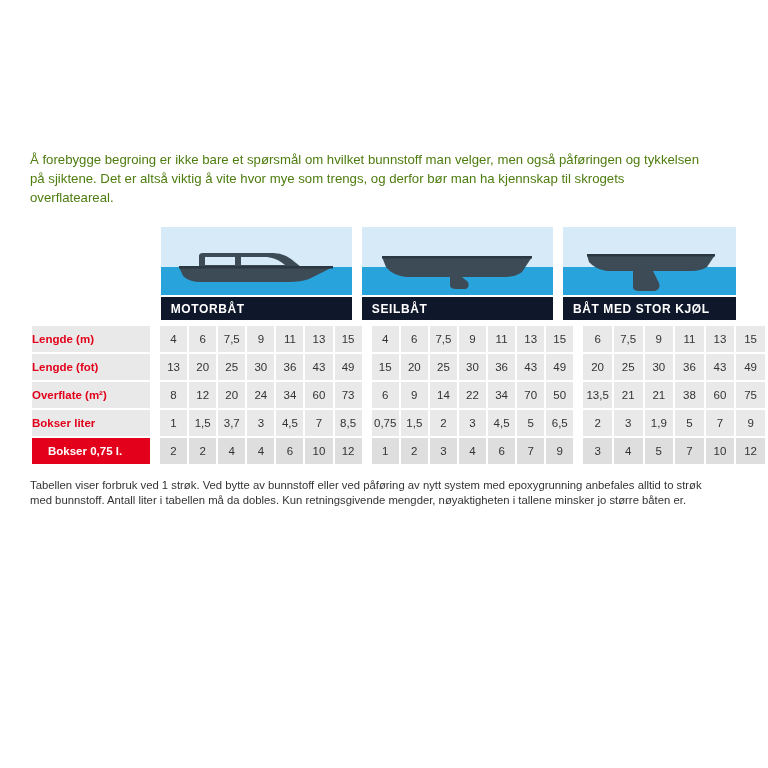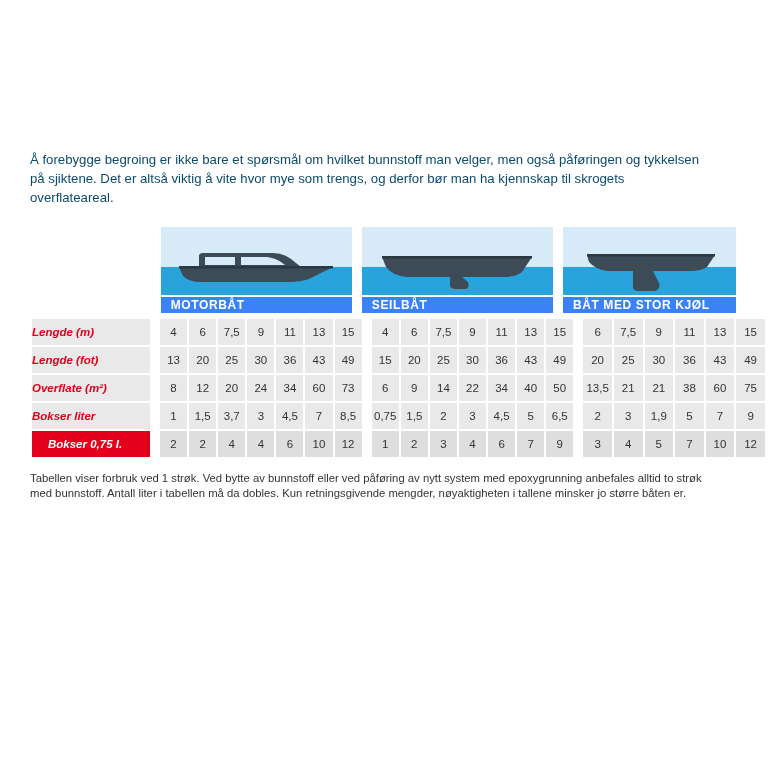--- a/index.html
+++ b/index.html
@@ -26,21 +26,21 @@
   .title {
     color: #e2001a;
     font-size: 22px;
     font-weight: bold;
     letter-spacing: 0.1px;
     margin: 0 0 16px 0;
   }
   .intro {
     font-size: 13.2px;
     line-height: 19px;
-    color: #0c4a6e;
+    color: #4d7c0f;
     margin: 0 0 18px 0;
     width: 672px;
   }
   
   table.bunnstoff {
     border-collapse: separate;
     border-spacing: 2px;
     width: 708px;
     table-layout: fixed;
   }
@@ -49,21 +49,20 @@
     vertical-align: middle;
   }
   .rowlabel {
     background: #e9e9e9;
     color: #e2001a;
     font-size: 11.5px;
     font-weight: bold;
     height: 26px;
     padding-left: 8px;
     white-space: nowrap;
-    font-style: italic;
   }
   .rowlabel.last {
     background: #e2001a;
     color: #ffffff;
     padding-left: 16px;
   }
   .datacell {
     background: #e9e9e9;
     text-align: center;
     font-size: 11.5px;
@@ -85,22 +84,22 @@
   }
   .water {
     position: absolute;
     left: 0;
     right: 0;
     bottom: 0;
     height: 28px;
     background: #29a3dc;
   }
   .hdrband {
-    height: 16px;
-    background: #3b82f6;
+    height: 23px;
+    background: #0f172a;
     color: #ffffff;
     font-size: 12px;
     font-weight: bold;
     letter-spacing: 0.6px;
     display: flex;
     align-items: center;
     padding-left: 10px;
   }
   .boatwrap {
     position: absolute;
@@ -274,21 +273,21 @@
         <td class="datacell">24</td>
         <td class="datacell">34</td>
         <td class="datacell">60</td>
         <td class="datacell">73</td>
         <td class="gap"></td>
         <td class="datacell">6</td>
         <td class="datacell">9</td>
         <td class="datacell">14</td>
         <td class="datacell">22</td>
         <td class="datacell">34</td>
-        <td class="datacell">40</td>
+        <td class="datacell">70</td>
         <td class="datacell">50</td>
         <td class="gap"></td>
         <td class="datacell">13,5</td>
         <td class="datacell">21</td>
         <td class="datacell">21</td>
         <td class="datacell">38</td>
         <td class="datacell">60</td>
         <td class="datacell">75</td>
       </tr>
 

